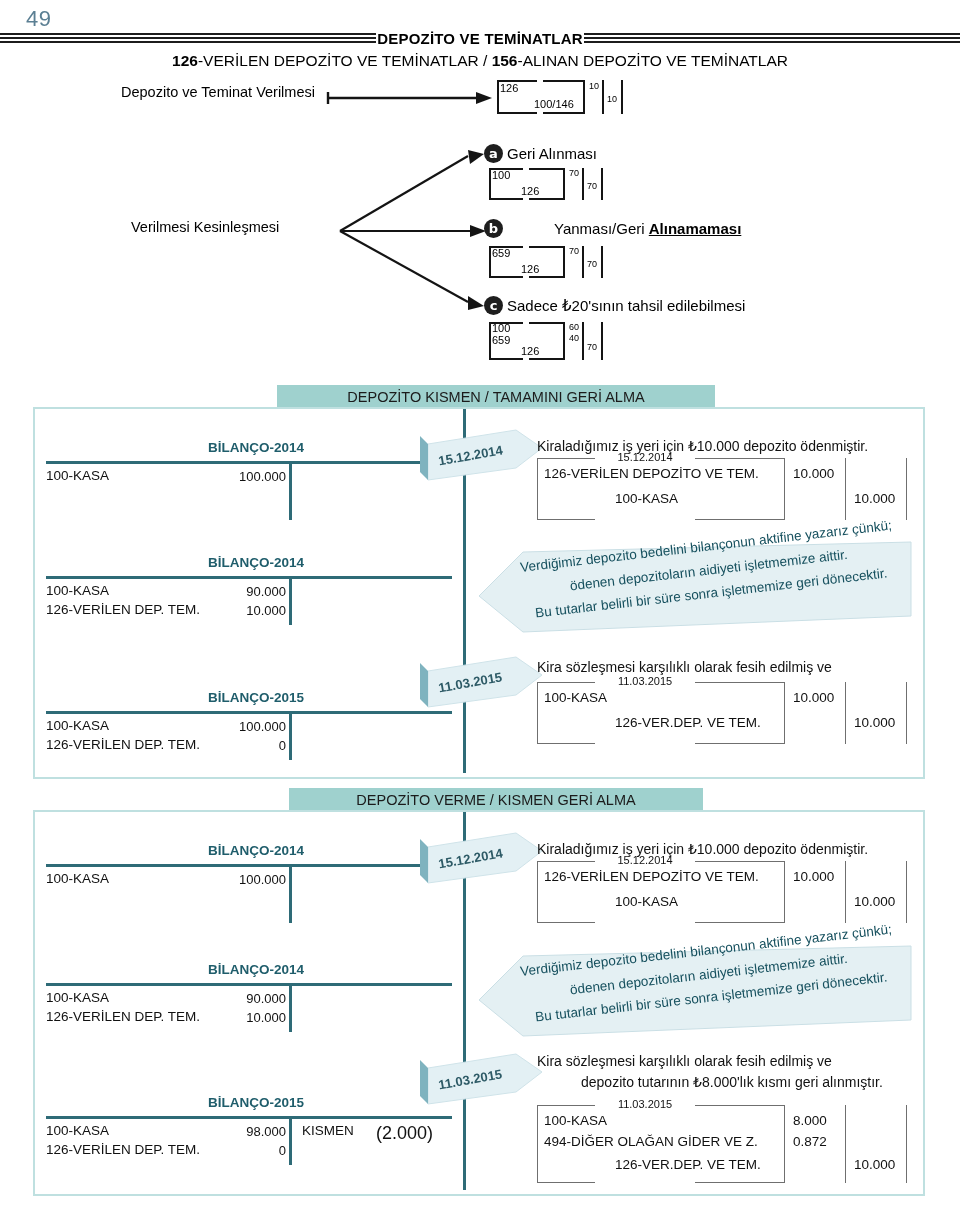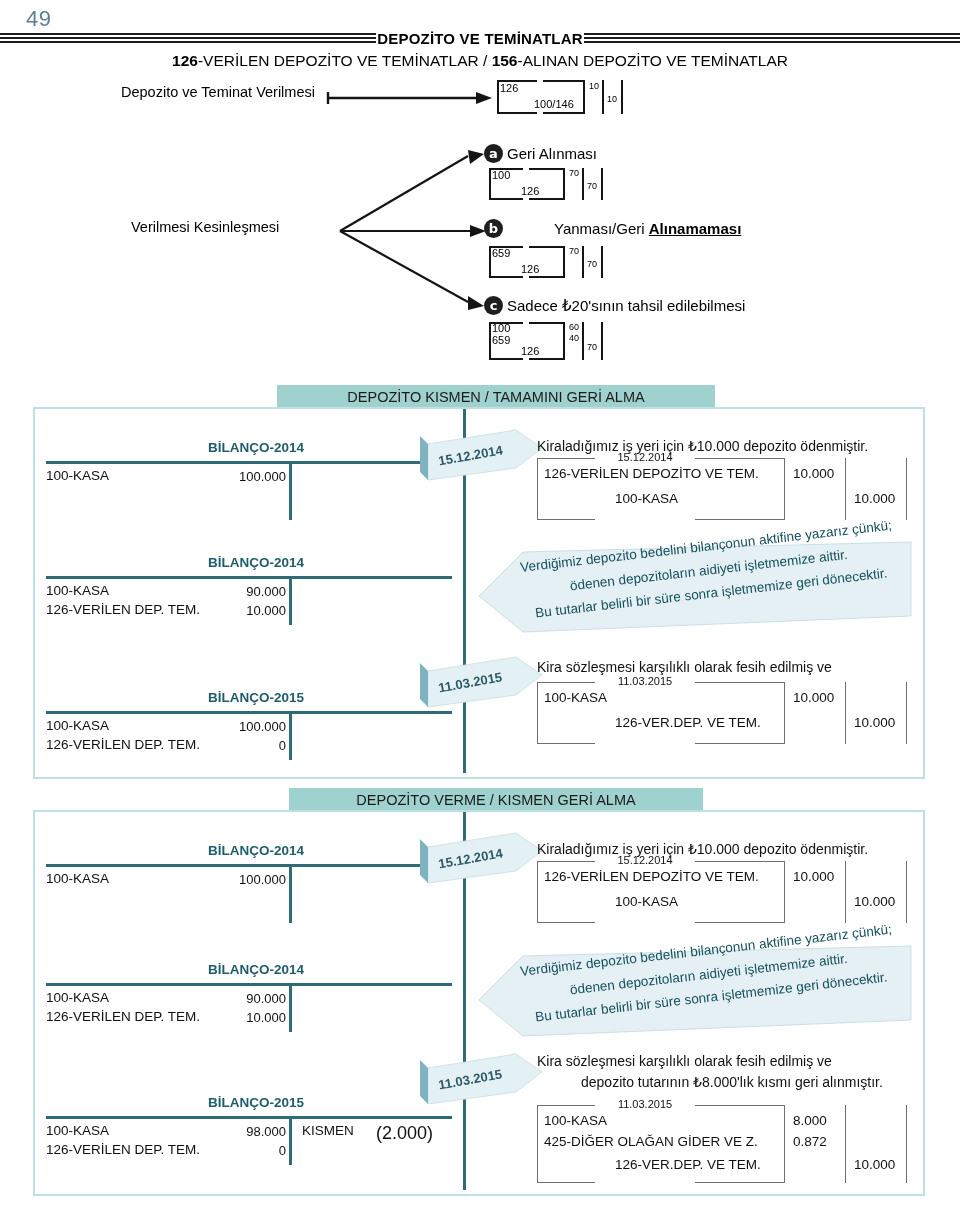--- a/index.html
+++ b/index.html
@@ -368,19 +368,19 @@
 <div class="jr" style="left:537px;top:1105px;">
   <div class="seg" style="left:0;top:0;width:58px;height:1px;"></div>
   <div class="jdate" style="left:58px;top:-7px;width:100px;">11.03.2015</div>
   <div class="seg" style="left:158px;top:0;width:90px;height:1px;"></div>
   <div class="seg" style="left:0;top:0;width:1px;height:78px;"></div>
   <div class="seg" style="left:247px;top:0;width:1px;height:78px;"></div>
   <div class="seg" style="left:0;top:77px;width:58px;height:1px;"></div>
   <div class="seg" style="left:158px;top:77px;width:90px;height:1px;"></div>
   <div class="acc" style="left:7px;top:8px;">100-KASA</div>
   <div class="val" style="left:256px;top:8px;">8.000</div>
-  <div class="acc" style="left:7px;top:29px;">425-DİĞER OLAĞAN GİDER VE Z.</div>
+  <div class="acc" style="left:7px;top:29px;">494-DİĞER OLAĞAN GİDER VE Z.</div>
   <div class="val" style="left:256px;top:29px;">0.872</div>
   <div class="acc" style="left:78px;top:52px;">126-VER.DEP. VE TEM.</div>
   <div class="val" style="left:317px;top:52px;">10.000</div>
   <div class="vline" style="left:308px;top:0;height:78px;"></div>
   <div class="vline" style="left:369px;top:0;height:78px;"></div>
 </div>
 
 </body></html>

